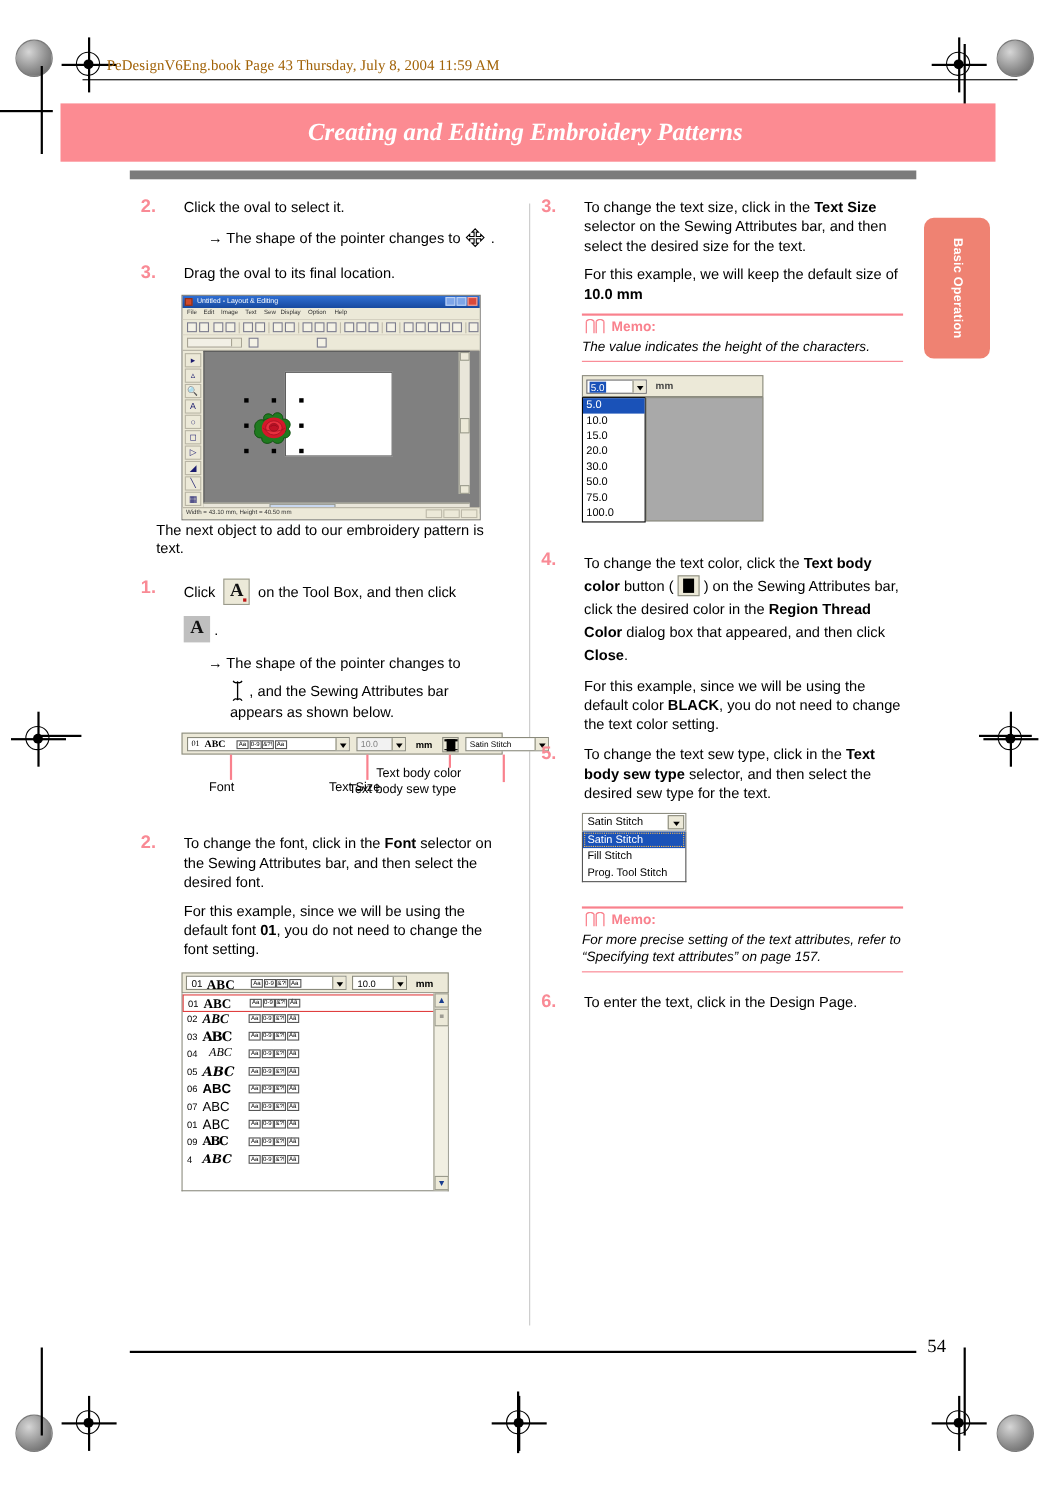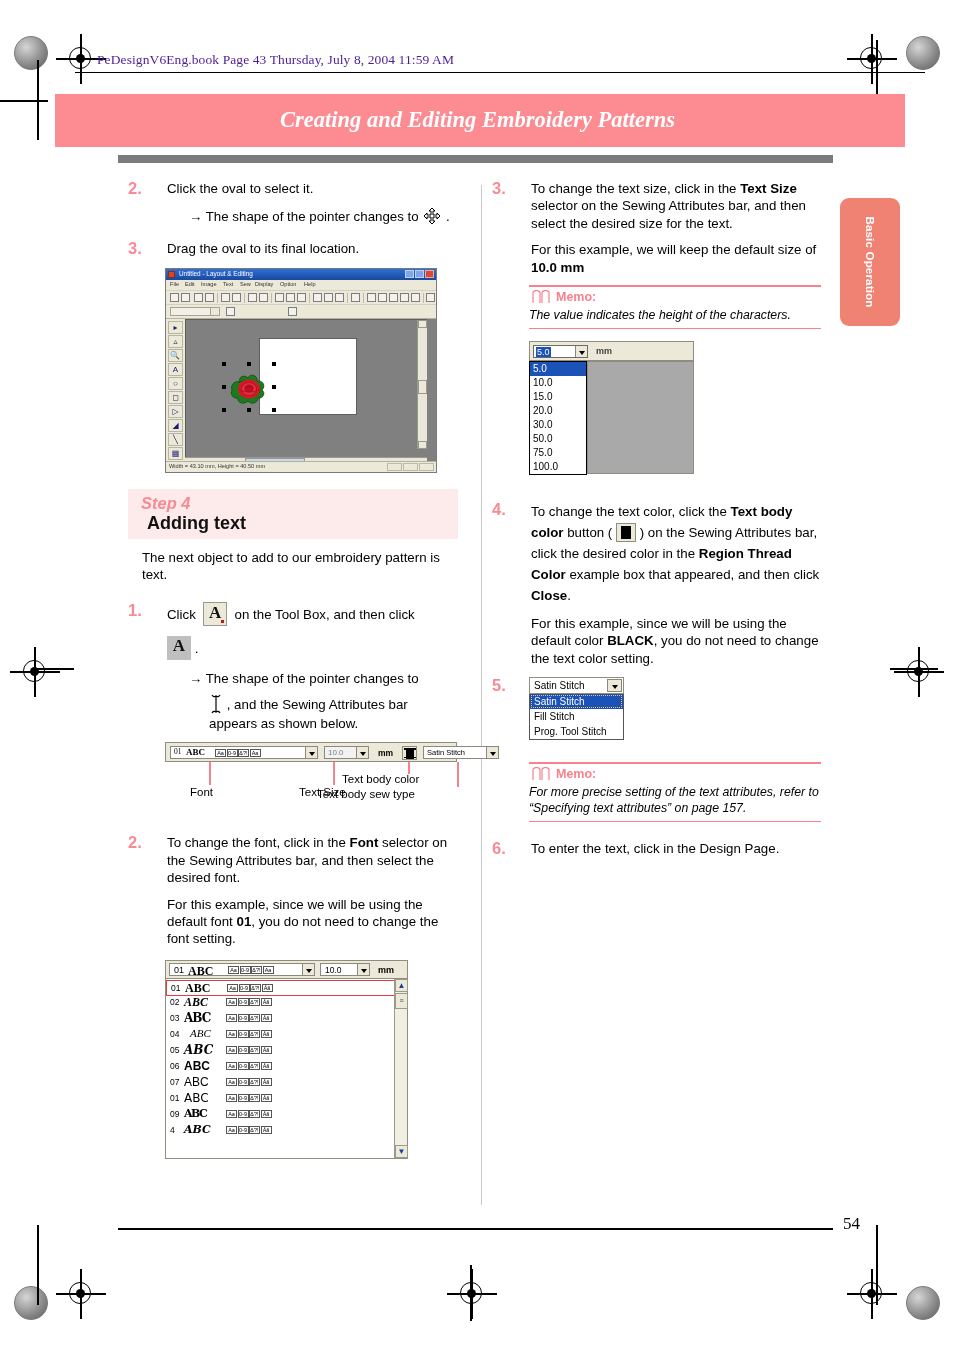--- a/index.html
+++ b/index.html
@@ -27,21 +27,21 @@
 
   .gdot { position:absolute; width:34px; height:34px; border-radius:50%;
           background:radial-gradient(circle at 35% 32%, #d6d6d6 0%, #8e8e8e 55%, #5a5a5a 100%);
           border:1px solid #7a7a7a; box-sizing:border-box; }
 
   .cropline { position:absolute; background:#000; }
 
   
   .hdr-line { position:absolute; left:75px; top:72px; width:850px; height:1px; background:#000; }
   .hdr-text { position:absolute; left:97px; top:52px; font-family:"Liberation Serif", serif;
-              font-size:13.5px; color:#4c1d95; white-space:nowrap; letter-spacing:.1px;}
+              font-size:13.5px; color:#a16207; white-space:nowrap; letter-spacing:.1px;}
   .titlebar { position:absolute; left:55px; top:94px; width:850px; height:53px;
               background:#fc8b92; }
   .titlebar .t { position:absolute; left:225px; top:13px;
                  font-family:"Liberation Serif", serif; font-style:italic; font-weight:bold;
                  font-size:22.5px; color:#ffffff; white-space:nowrap; }
   .grayrule { position:absolute; left:118px; top:155px; width:715px; height:8px; background:#7b7b7b; }
 
   
   .sidetab { position:absolute; left:840px; top:198px; width:60px; height:128px;
              background:#ef8272; border-radius:9px; }
@@ -442,24 +442,20 @@
         </div>
       </div>
       <div class="app-status">
         <span class="st">Width = 43.10 mm, Height = 40.50 mm</span>
         <span class="pan" style="right:34px; width:15px;"></span>
         <span class="pan" style="right:18px; width:15px;"></span>
         <span class="pan" style="right:2px;  width:15px;"></span>
       </div>
     </div>
 
-    <div class="stepbanner">
-      <div class="s4">Step 4</div>
-      <div class="ttl">Adding text</div>
-    </div>
     <p class="introtxt">The next object to add to our embroidery pattern is text.</p>
 
     <div class="step" style="margin-top:18px;">
       <div class="stepnum">1.</div>
       <div class="stepbody">
         <p class="tight">
           <span>Click</span>&nbsp;
           <span class="ic-abtn"><span class="a">A</span><span class="dot"></span></span>&nbsp;
           <span>on the Tool Box, and then click</span>
         </p>
@@ -706,29 +702,30 @@
         <div>50.0</div>
         <div>75.0</div>
         <div>100.0</div>
       </div>
     </div>
 
     <div class="step" style="margin-top:22px;">
       <div class="stepnum">4.</div>
       <div class="stepbody">
         <p style="line-height:21px;">
-          <span>To change the text color, click the </span><b>Text body color</b><span> button ( </span><span class="ic-spool"><span class="c1"></span><span class="s"></span><span class="c2"></span></span><span> ) on the Sewing Attributes bar, click the desired color in the </span><b>Region Thread Color</b><span> example box that appeared, and then click </span><b>Close</b><span>.</span>
+          <span>To change the text color, click the </span><b>Text body color</b><span> button ( </span><span class="ic-spool"><span class="c1"></span><span class="s"></span><span class="c2"></span></span><span> ) on the Sewing Attributes bar, click the desired color in the </span><b>Region Thread Color</b><span> dialog box that appeared, and then click </span><b>Close</b><span>.</span>
         </p>
         <p><span>For this example, since we will be using the default color </span><b>BLACK</b><span>, you do not need to change the text color setting.</span></p>
       </div>
     </div>
 
     <div class="step" style="margin-top:10px;">
       <div class="stepnum">5.</div>
       <div class="stepbody">
+        <p><span>To change the text sew type, click in the </span><b>Text body sew type</b><span> selector, and then select the desired sew type for the text.</span></p>
       </div>
     </div>
 
     <div class="sewfig">
       <div class="sel">
         <span class="v">Satin Stitch</span>
         <span class="ar"></span>
       </div>
       <div class="sewlist">
         <div class="on">Satin Stitch</div>

